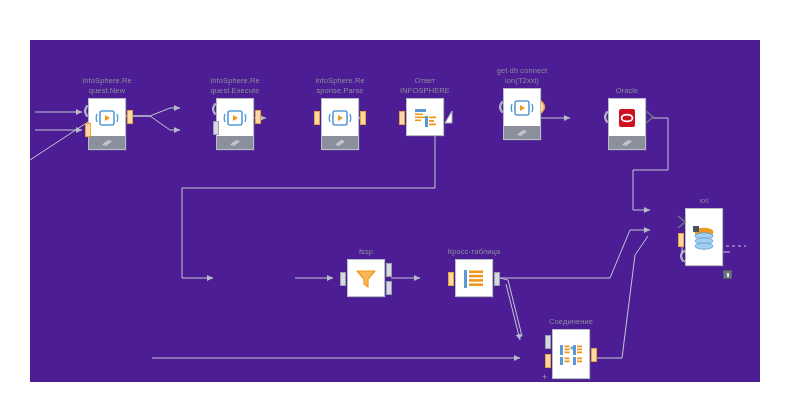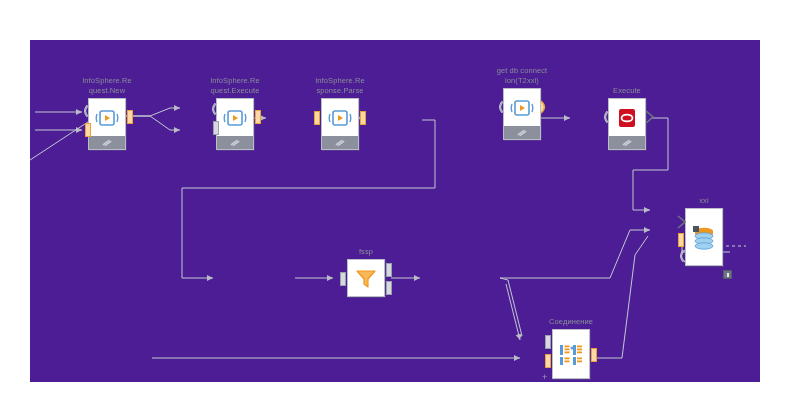--- a/index.html
+++ b/index.html
@@ -217,20 +217,44 @@
       <div class="foot">
         <svg class="wrench" viewBox="0 0 12 8">
           <path d="M1 6 L8 1 M3 7 L10 2" stroke="#e6e8ec" stroke-width="1.6" fill="none"></path>
         </svg>
       </div>
       <div class="port in-sq left" style="top:12px;left:-8px;"></div>
       <div class="port out-sq right" style="top:12px;right:-8px;"></div>
     </div>
   </div>
 
+  <div class="node" style="left:376px;top:58px;">
+    <div class="node-label">Ответ
+INFOSPHERE</div>
+    <div class="node-body short">
+      <div class="icon-wrap">
+        <svg width="24" height="22" viewBox="0 0 24 22">
+          <rect x="2" y="2" width="11" height="3" fill="#5b9bd5"></rect>
+          <rect x="2" y="6.5" width="8" height="1.6" fill="#f0971f"></rect>
+          <rect x="2" y="9.5" width="11" height="1.6" fill="#f0971f"></rect>
+          <rect x="2" y="12.5" width="6" height="1.6" fill="#f0971f"></rect>
+          <rect x="12" y="9" width="3" height="11" fill="#5b9bd5"></rect>
+          <rect x="16" y="9.5" width="7" height="1.8" fill="#f0971f"></rect>
+          <rect x="16" y="13" width="5" height="1.8" fill="#f0971f"></rect>
+          <rect x="16" y="16.5" width="7" height="1.8" fill="#f0971f"></rect>
+        </svg>
+      </div>
+      <div class="port in-sq left" style="top:12px;left:-8px;"></div>
+      <div class="tri-out" style="right:-11px;top:11px;">
+        <svg width="10" height="14" viewBox="0 0 10 14">
+            <path d="M8 1 L1 13 L8 13 z" fill="#ffffff" stroke="#a9aeb9" stroke-width="1"></path>
+          </svg>
+      </div>
+    </div>
+  </div>
 
   <div class="node" style="left:473px;top:48px;">
     <div class="node-label">get db connect
 ion(T2xxl)</div>
     <div class="node-body tall">
       <div class="icon-wrap">
         <svg width="24" height="18" viewBox="0 0 24 18">
           <rect x="5" y="2" width="14" height="14" rx="2" fill="#fff" stroke="#5b9bd5" stroke-width="1.6"></rect>
           <path d="M10 6 L15 9 L10 12 z" fill="#f0971f"></path>
           <path d="M2 5 q-1.5 4 0 8" stroke="#5b9bd5" stroke-width="1.4" fill="none"></path>
@@ -250,21 +274,21 @@
       </div>
       <div class="half-c" style="right:-9px;top:11px;">
         <svg width="9" height="14" viewBox="0 0 9 14">
             <path d="M1 1 q7 6 0 12" stroke="#e8a33d" stroke-width="1.4" fill="#fcd9a4"></path>
           </svg>
       </div>
     </div>
   </div>
 
   <div class="node" style="left:578px;top:58px;">
-    <div class="node-label">Execute</div>
+    <div class="node-label">Oracle</div>
     <div class="node-body tall">
       <div class="icon-wrap">
         <svg width="22" height="22" viewBox="0 0 22 22">
           <rect x="3" y="2" width="16" height="18" rx="2" fill="#cf1020"></rect>
           <ellipse cx="11" cy="11" rx="5.5" ry="3.4" fill="none" stroke="#ffffff" stroke-width="1.8"></ellipse>
         </svg>
       </div>
       <div class="foot">
         <svg class="wrench" viewBox="0 0 12 8">
           <path d="M1 6 L8 1 M3 7 L10 2" stroke="#e6e8ec" stroke-width="1.6" fill="none"></path>
@@ -323,20 +347,36 @@
         <svg width="22" height="22" viewBox="0 0 22 22">
           <path d="M2 3 L20 3 L13 11 L13 19 L9 16 L9 11 z" fill="#f9b857" stroke="#f0971f" stroke-width="1.2" stroke-linejoin="round"></path>
         </svg>
       </div>
       <div class="port grey-sq left" style="top:12px;left:-8px;"></div>
       <div class="port grey-sq right" style="top:3px;right:-8px;"></div>
       <div class="port grey-sq right" style="top:21px;right:-8px;"></div>
     </div>
   </div>
 
+  <div class="node" style="left:425px;top:219px;">
+    <div class="node-label">Кросс-таблица</div>
+    <div class="node-body short">
+      <div class="icon-wrap">
+        <svg width="22" height="20" viewBox="0 0 22 20">
+          <rect x="1" y="1" width="3" height="18" fill="#5b9bd5"></rect>
+          <rect x="6" y="1.5" width="14" height="2.6" fill="#f0971f"></rect>
+          <rect x="6" y="5.8" width="14" height="2.6" fill="#f0971f"></rect>
+          <rect x="6" y="10.1" width="14" height="2.6" fill="#f0971f"></rect>
+          <rect x="6" y="14.4" width="14" height="2.6" fill="#f0971f"></rect>
+        </svg>
+      </div>
+      <div class="port in-sq left" style="top:12px;left:-8px;"></div>
+      <div class="port grey-sq right" style="top:12px;right:-8px;"></div>
+    </div>
+  </div>
 
 
   <div class="node" style="left:522px;top:289px;">
     <div class="node-label">Соединение</div>
     <div class="node-body" style="height:50px;">
       <div class="icon-wrap" style="height:50px;">
         <svg width="24" height="22" viewBox="0 0 24 22">
           <rect x="1" y="1" width="3" height="10" fill="#5b9bd5"></rect>
           <rect x="5.5" y="1.5" width="5" height="1.8" fill="#f0971f"></rect>
           <rect x="5.5" y="4.5" width="5" height="1.8" fill="#f0971f"></rect>

